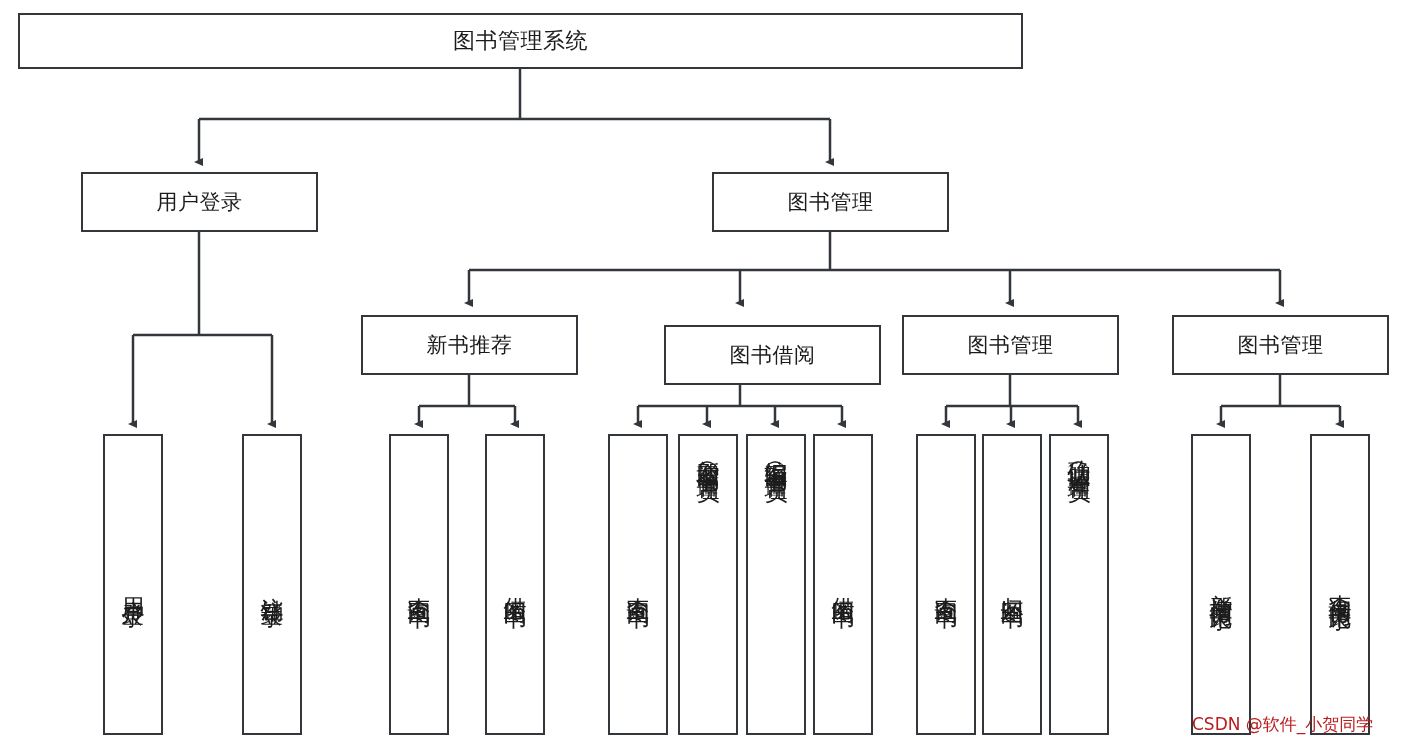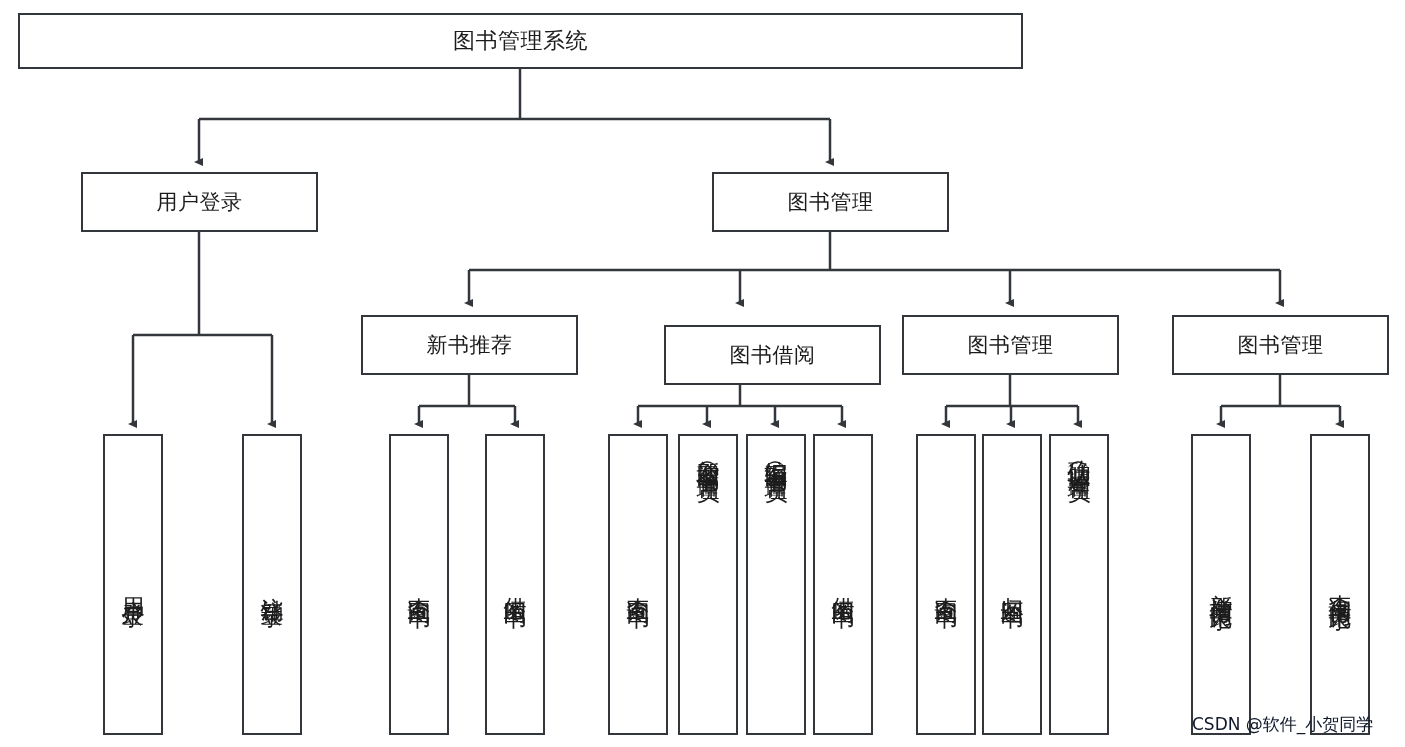--- a/index.html
+++ b/index.html
@@ -65,21 +65,21 @@
     letter-spacing: 3px;
     line-height: 1;
     white-space: nowrap;
   }
   .node.vert.center {
     align-items: center;
     padding-top: 0;
   }
   .watermark {
     position: absolute;
-    color: #0f172a;
+    color: #b91c1c;
     font-size: 17px;
     white-space: nowrap;
     z-index: 5;
     font-family: "DejaVu Sans", "Liberation Sans", sans-serif;
   }
 </style>
 </head>
 <body>
 
 <div id="canvas">

